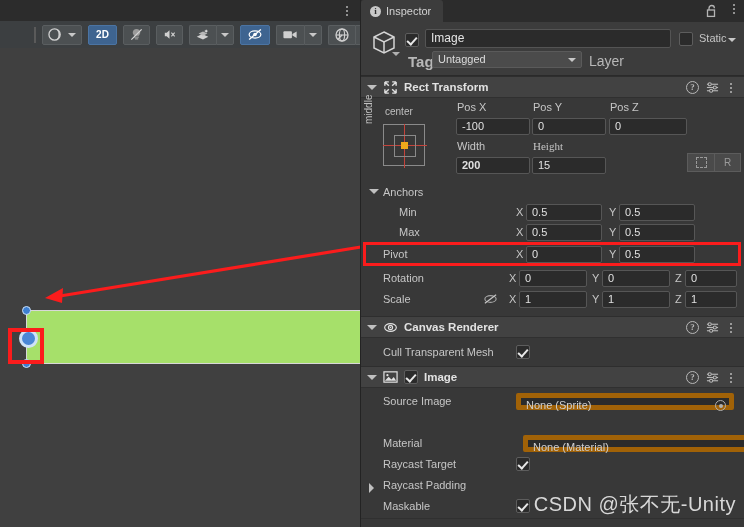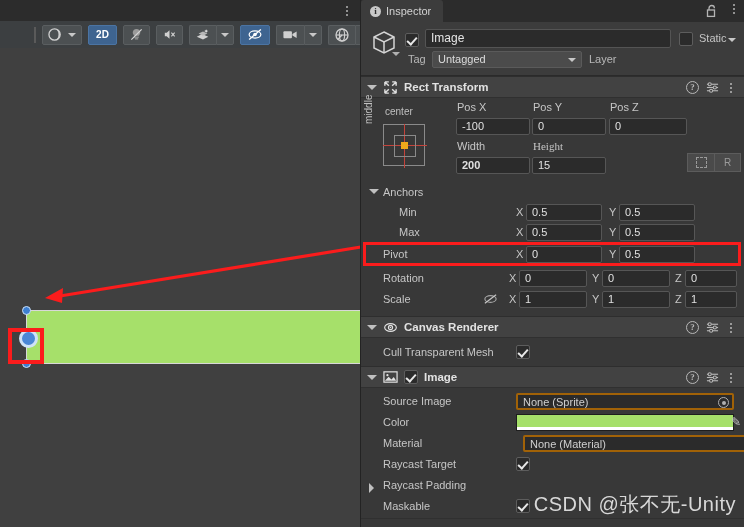--- a/index.html
+++ b/index.html
@@ -114,27 +114,27 @@
   #go-enabled { position:absolute; left: 44px; top: 11px; }
   #go-name {
     position:absolute; left: 64px; top: 7px; width: 246px; height: 19px;
     background: #2b2b2b; border: 1px solid #545454; border-radius: 2px;
     color: #e4e4e4; font-size: 12px; line-height: 17px; padding-left: 5px;
   }
   #go-static-check { position:absolute; left: 318px; top: 10px; }
   #go-static-label { position:absolute; left: 338px; top: 10px; font-size: 11px; color:#c4c4c4; }
   #go-static-caret { position:absolute; right: 8px; top: 16px; width:0;height:0;
     border-left:4px solid transparent;border-right:4px solid transparent;border-top:4px solid #c8c8c8;}
-  #tag-label { position:absolute; left: 47px; top: 31px; font-size: 11px; color:#b8b8b8; }
+  #tag-label { position:absolute; left: 47px; top: 31px; font-size: 15px; color:#b8b8b8;font-weight:bold; }
   #tag-drop {
     position:absolute; left: 71px; top: 29px; width: 150px; height: 17px;
     background: #4b4b4b; border: 1px solid #5a5a5a; border-radius: 2px;
     color:#dcdcdc; font-size: 11px; line-height: 15px; padding-left: 5px;
   }
-  #layer-label { position:absolute; left: 228px; top: 31px; font-size: 11px; color:#b8b8b8; }
+  #layer-label { position:absolute; left: 228px; top: 31px; font-size: 14px; color:#b8b8b8; }
   #layer-drop {
     position:absolute; left: 263px; top: 29px; width: 112px; height: 17px;
     background: #4b4b4b; border: 1px solid #5a5a5a; border-radius: 2px;
     color:#dcdcdc; font-size: 11px; line-height: 15px; padding-left: 5px;
   }
   .drop-caret { position:absolute; right:5px; top:6px; width:0;height:0;
     border-left:4px solid transparent;border-right:4px solid transparent;border-top:4px solid #c8c8c8;}
 
   
   .comp-header {
@@ -197,21 +197,21 @@
   
   #color-swatch {
     position: absolute; left: 155px; top: 2px; width: 218px; height: 17px;
     border: 1px solid #1e1e1e; background: #a6e06a; overflow:hidden;
   }
   #color-alpha { position:absolute; left:0; bottom:0; width:100%; height:3px; background:#ffffff; }
   #eyedrop { position:absolute; right: 3px; top: 3px; font-size: 12px; color:#c8c8c8; }
 
   .obj-field {
     position:absolute; height: 17px; top: 2px;
-    background: #2b2b2b; border: 2px solid #a16207; border-radius: 2px;
+    background: #2b2b2b; border: 5px solid #a16207; border-radius: 2px;
     color:#cfcfcf; font-size: 11px; line-height: 15px; padding-left: 5px;
   }
   .obj-dot {
     position:absolute; right: 3px; top: 2px; width: 11px; height: 11px;
     border-radius:50%; border: 1.3px solid #b0b0b0;
   }
   .obj-dot::after { content:''; position:absolute; left:2.5px; top:2.5px; width:4px;height:4px;
     border-radius:50%; background:#b0b0b0; }
 
   #watermark {
@@ -552,27 +552,20 @@
     <div class="comp-body" style="height:130px;">
 
       <div class="row" style="position:absolute; left:0; top:3px; width:100%;">
         <span class="lbl" style="left:22px;">Source Image</span>
         <div class="obj-field" style="left:155px; width:218px;">
           <span>None (Sprite)</span>
           <span class="obj-dot"></span>
         </div>
       </div>
 
-      <div class="row" style="position:absolute; left:0; top:24px; width:100%;">
-        <span class="lbl" style="left:22px;">Color</span>
-        <div id="color-swatch">
-          <div id="color-alpha"></div>
-        </div>
-        <span id="eyedrop">✎</span>
-      </div>
 
       <div class="row" style="position:absolute; left:0; top:45px; width:100%;">
         <span class="lbl" style="left:22px;">Material</span>
         <div class="obj-field" style="left:162px; width:259px;">
           <span>None (Material)</span>
           <span class="obj-dot"></span>
         </div>
       </div>
 
       <div class="row" style="position:absolute; left:0; top:66px; width:100%;">

